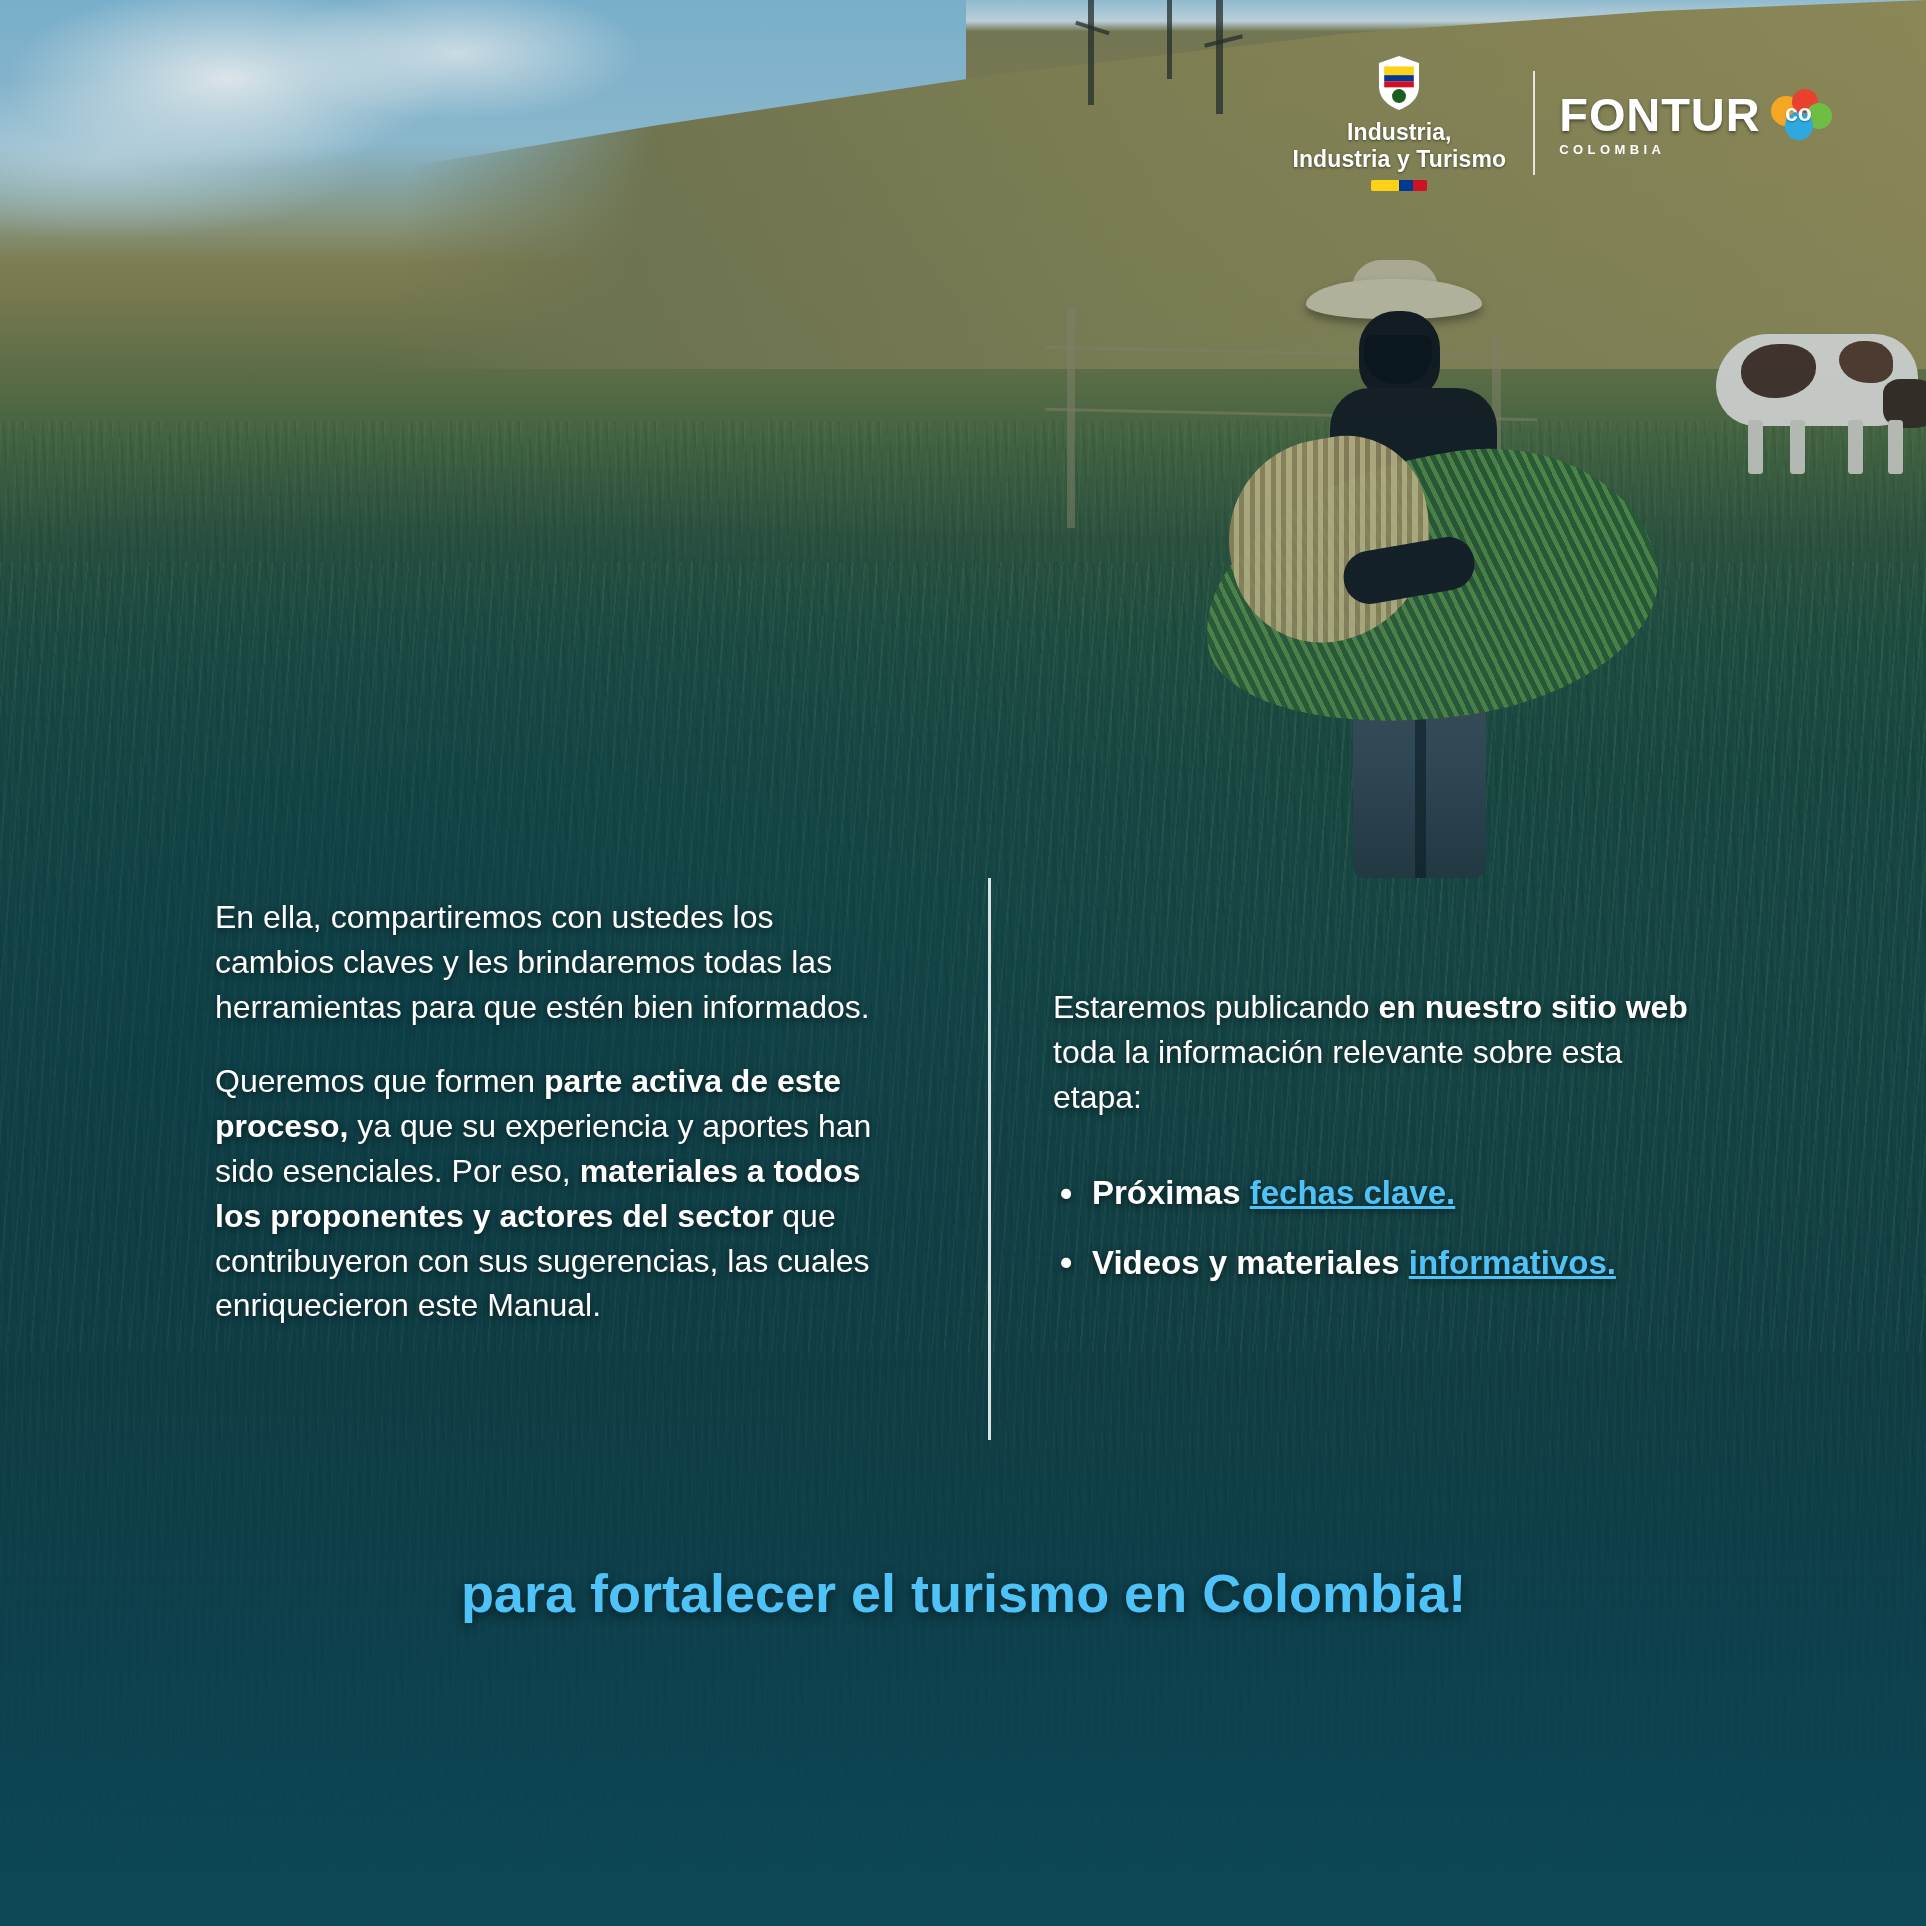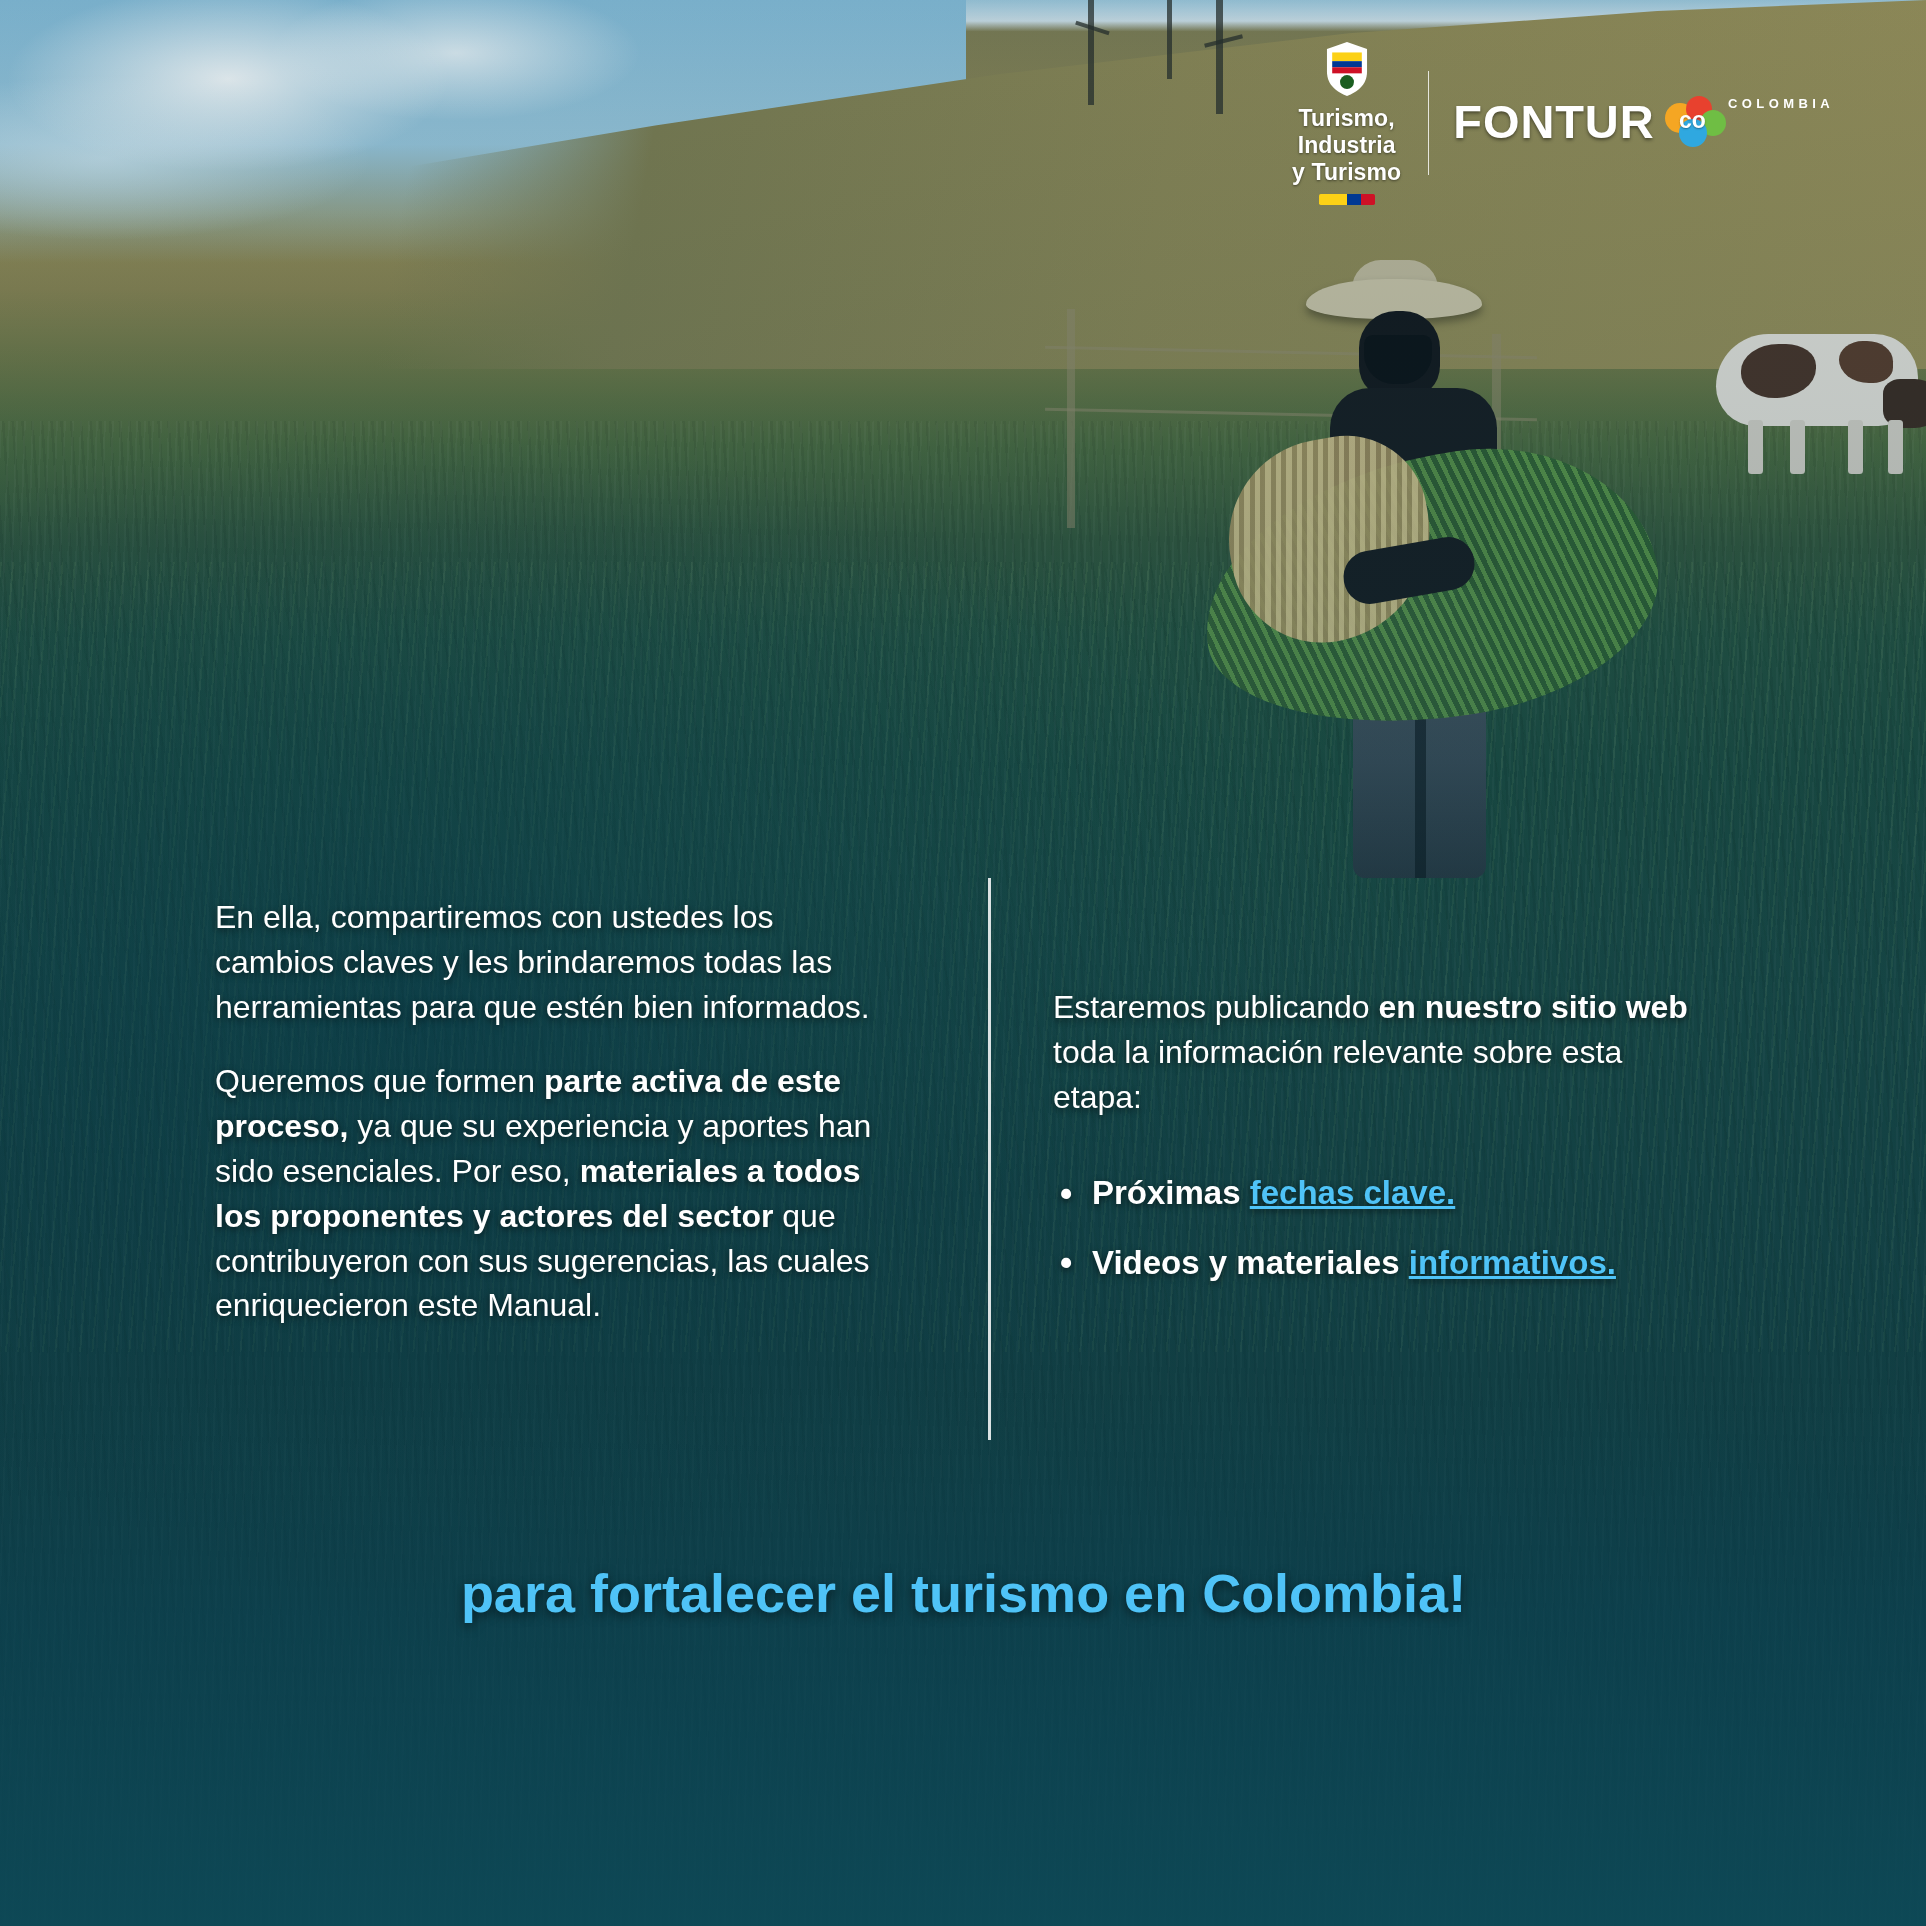--- a/index.html
+++ b/index.html
@@ -164,21 +164,21 @@
   .mincit-text {
     color: #fff; font-size: 23px; font-weight: bold; line-height: 1.18; text-align: center;
     letter-spacing: 0.1px; text-shadow: 0 0.9px 2.6px rgba(0,0,0,.5);
   }
   .mincit-flag { margin-top: 7px; width: 56px; height: 11.4px; display: flex; border-radius: 1.8px; overflow: hidden; }
   .mincit-flag i { display: block; height: 100%; }
   .mincit-flag i:nth-child(1) { width: 50%; background: #FCD116; }
   .mincit-flag i:nth-child(2) { width: 25%; background: #003893; }
   .mincit-flag i:nth-child(3) { width: 25%; background: #CE1126; }
   .divider-v { width: 1.8px; height: 104px; background: rgba(255,255,255,.8); margin: 0 24.6px; }
-  .fontur { display: flex; flex-direction: row; justify-content: center; }
+  .fontur { display: flex; flex-direction: column; justify-content: center; }
   .fontur-row { display: flex; align-items: center; }
   .fontur-word { color: #fff; font-size: 47px; font-weight: bold; letter-spacing: 0.9px; line-height: .95; text-shadow: 0 1.8px 3.5px rgba(0,0,0,.45); }
   .fontur-co {
     margin-left: 10.5px; width: 63px; height: 53px; position: relative;
   }
   .co-blob { position: absolute; border-radius: 50%; }
   .co-b1 { left: 0; top: 7px; width: 30px; height: 30px; background: #F5A623; }
   .co-b2 { left: 21px; top: 0; width: 26px; height: 26px; background: #E8412E; }
   .co-b3 { left: 35px; top: 14px; width: 26px; height: 26px; background: #6FBE44; }
   .co-b4 { left: 14px; top: 23px; width: 28px; height: 28px; background: #2FA8E0; }
@@ -277,21 +277,21 @@
 
   <div class="header">
     <div class="mincit">
       <svg class="mincit-shield" viewBox="0 0 62 66">
         <path d="M31 2 L54 10 L54 36 C54 52 42 60 31 64 C20 60 8 52 8 36 L8 10 Z" fill="#ffffff"></path>
         <rect x="14" y="14" width="34" height="10" fill="#FCD116"></rect>
         <rect x="14" y="24" width="34" height="7" fill="#003893"></rect>
         <rect x="14" y="31" width="34" height="7" fill="#CE1126"></rect>
         <circle cx="31" cy="48" r="8" fill="#1b5e20"></circle>
       </svg>
-      <div class="mincit-text">Turismo,</div>
+      <div class="mincit-text">Industria,</div>
       <div class="mincit-text">Industria y Turismo</div>
       <div class="mincit-flag">
           <i></i>
           <i></i>
           <i></i>
         </div>
     </div>
 
     <div class="divider-v"></div>
 

